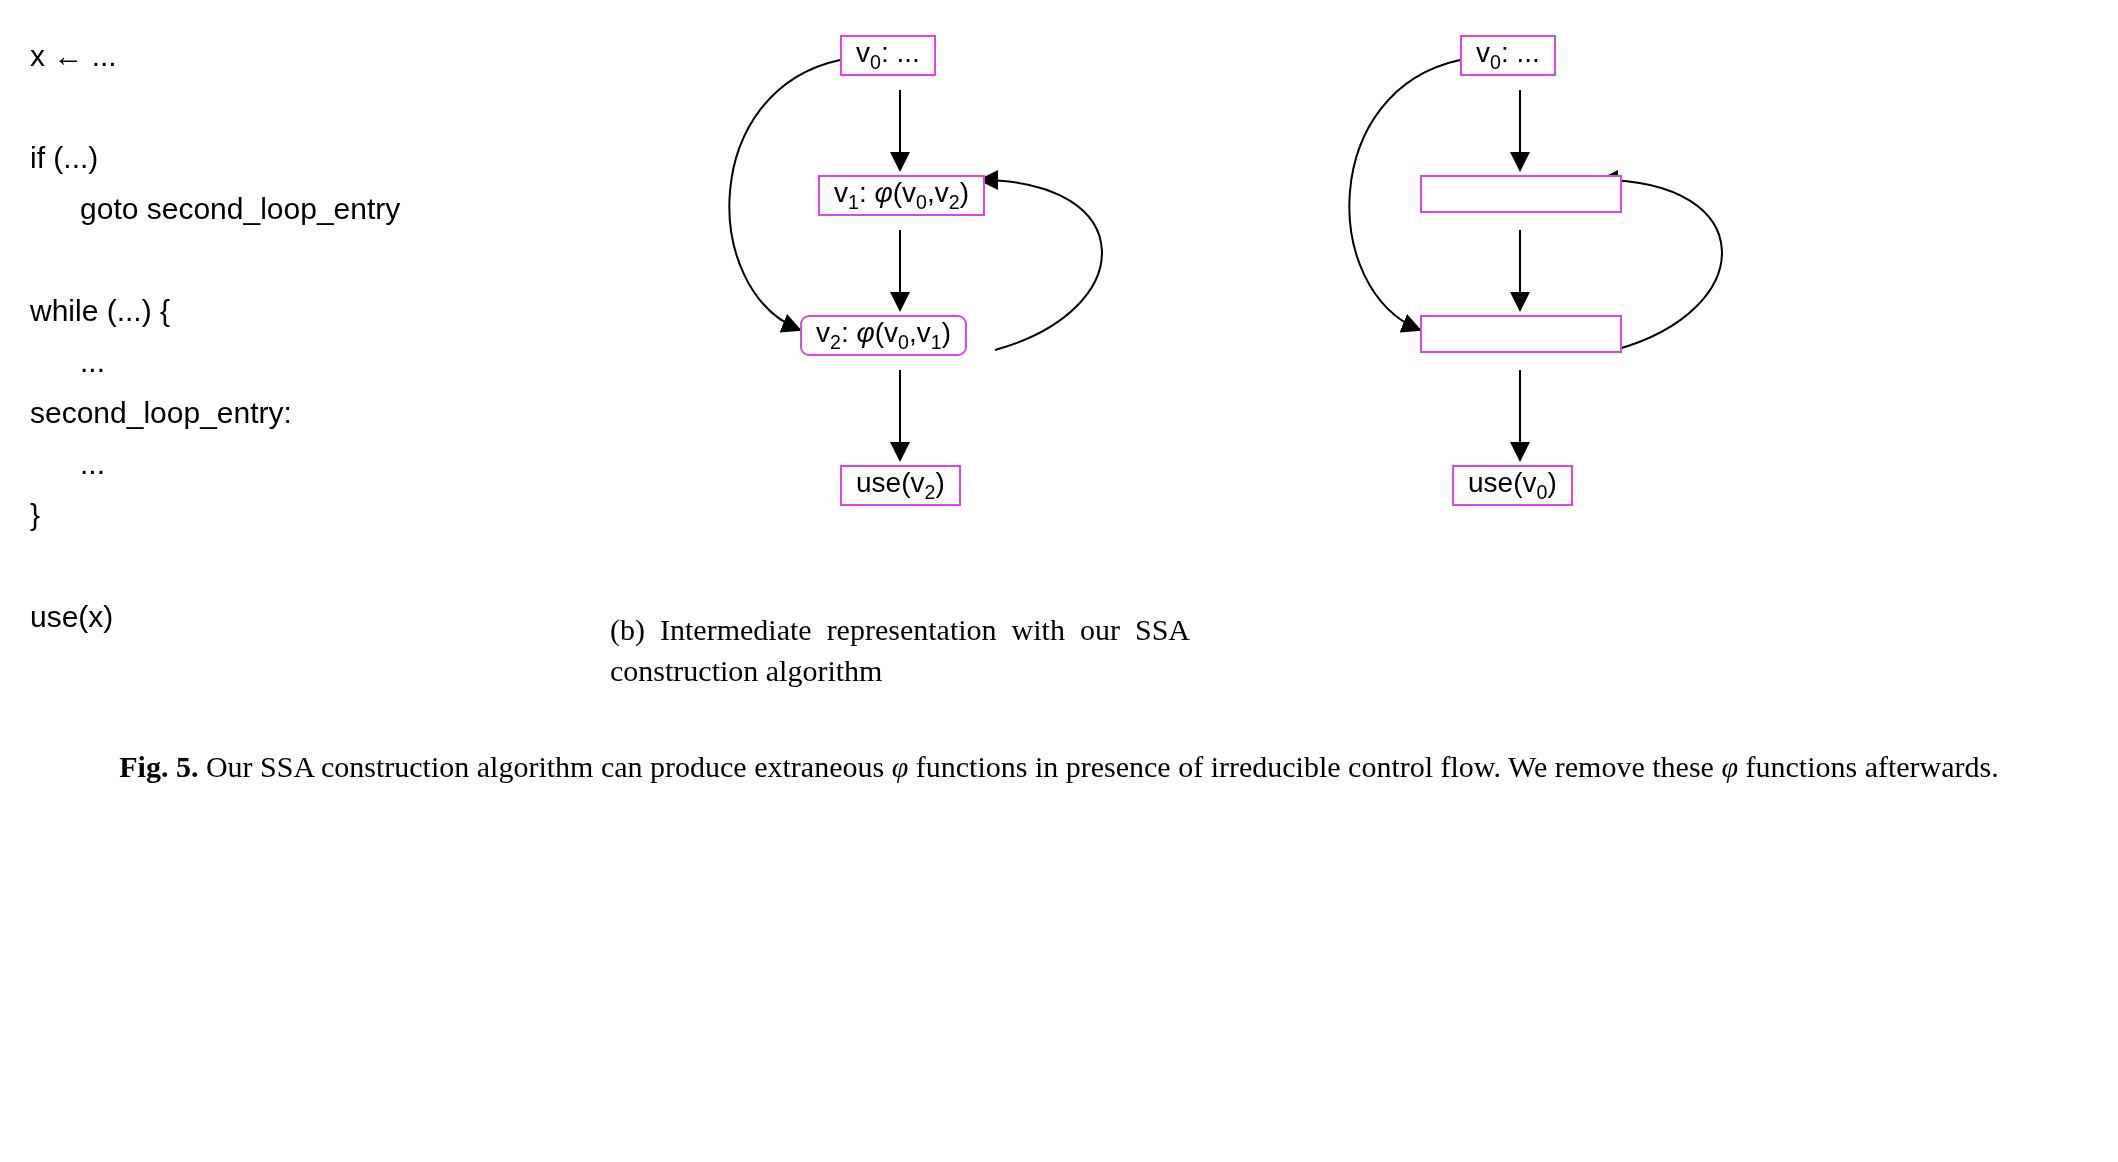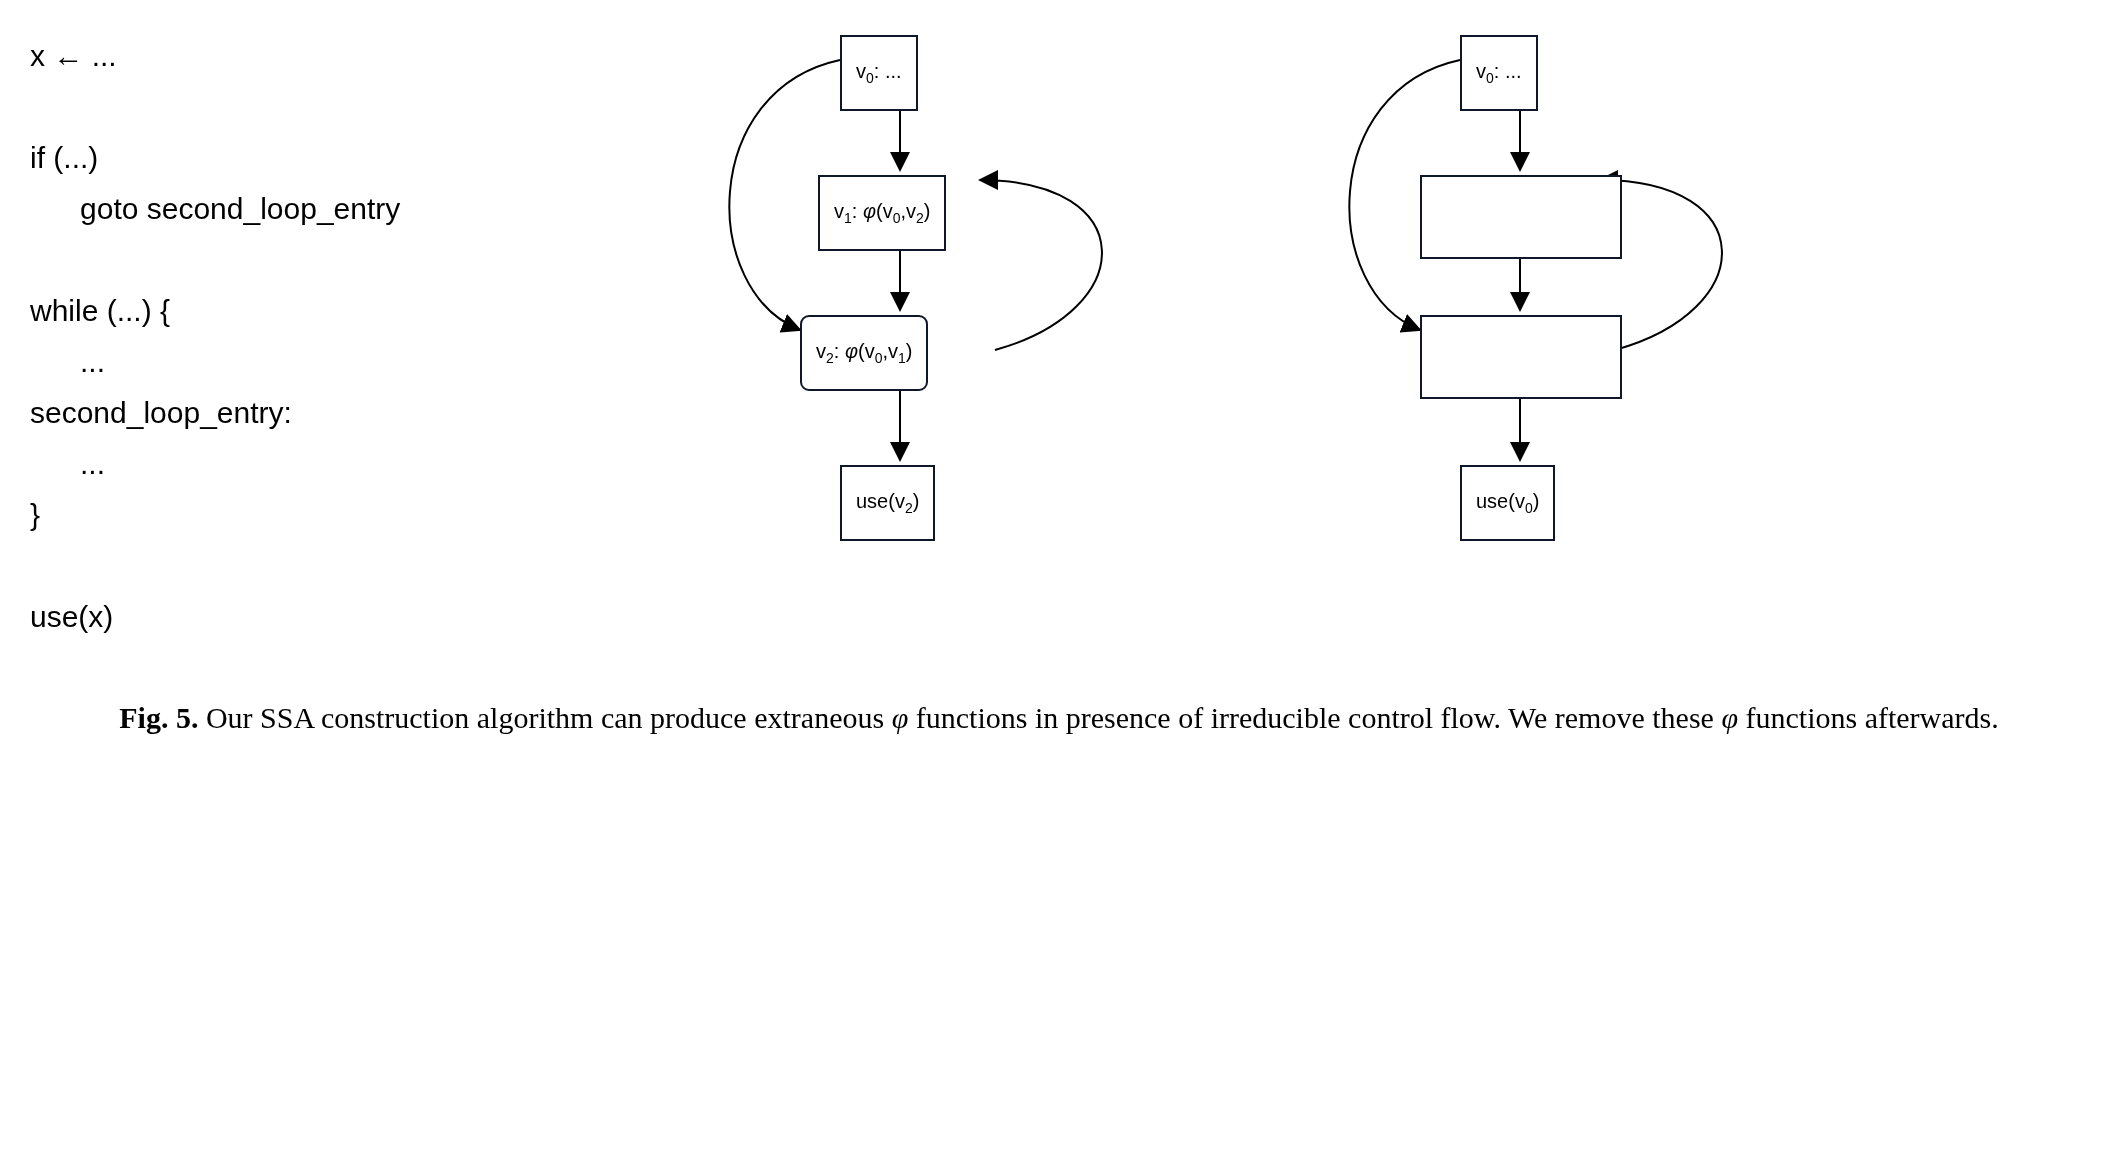--- a/index.html
+++ b/index.html
@@ -44,25 +44,25 @@
   }
   .bold { font-weight: bold; }
   .diagram {
     position: relative;
     height: 560px;
     margin: 0 auto;
     width: 100%;
   }
   .node {
     position: absolute;
-    border: 2px solid #0f172a;
+    border: 2px solid #d946ef;
     background: #fff;
     font-family: 'Helvetica Neue', Arial, sans-serif;
-    font-size: 20px;
-    padding: 23px 14px;
+    font-size: 28px;
+    padding: 0 14px;
     text-align: center;
     white-space: nowrap;
   }
   svg.edges {
     position: absolute;
     top: 0; left: 0;
     width: 100%;
     height: 100%;
     pointer-events: none;
   }
@@ -115,20 +115,21 @@
       <div class="node" style="left:208px; top:145px;text-align:center;">
         <span>v</span><sub>1</sub><span>: </span><span class="phi">φ</span><span>(v</span><sub>0</sub><span>,v</span><sub>2</sub><span>)</span>
       </div>
       <div class="node" style="left:190px; top:285px;border-radius:9px;">
         <span>v</span><sub>2</sub><span>: </span><span class="phi">φ</span><span>(v</span><sub>0</sub><span>,v</span><sub>1</sub><span>)</span>
       </div>
       <div class="node" style="left:230px; top:435px;">
         <span>use(v</span><sub>2</sub><span>)</span>
       </div>
     </div>
+    <div class="caption caption-b">(b) Intermediate representation with our SSA construction algorithm</div>
   </div>
 
   <div class="panel panel-c">
     <div class="diagram">
       <svg class="edges" viewBox="0 0 580 560">
         <defs>
           <marker id="arrC" markerWidth="10" markerHeight="10" refX="9" refY="5" orient="auto">
             <path d="M0,0 L10,5 L0,10 z" fill="#000"></path>
           </marker>
         </defs>
@@ -136,21 +137,21 @@
         <line x1="290" y1="200" x2="290" y2="280" stroke="#000" stroke-width="2" marker-end="url(#arrC)"></line>
         <line x1="290" y1="340" x2="290" y2="430" stroke="#000" stroke-width="2" marker-end="url(#arrC)"></line>
         <path d="M 230 30 C 90 60, 90 260, 190 300" stroke="#000" stroke-width="2" fill="none" marker-end="url(#arrC)"></path>
         <path d="M 385 320 C 530 280, 530 150, 370 150" stroke="#000" stroke-width="2" fill="none" marker-end="url(#arrC)"></path>
       </svg>
       <div class="node" style="left:230px; top:5px;">
         <span>v</span><sub>0</sub><span>: ...</span>
       </div>
       <div class="node" style="left:190px; top:145px; width:170px; height:34px;"></div>
       <div class="node" style="left:190px; top:285px; width:170px; height:34px;"></div>
-      <div class="node" style="left:230px; top:435px;">
+      <div class="node" style="left:222px; top:435px;">
         <span>use(v</span><sub>0</sub><span>)</span>
       </div>
     </div>
   </div>
 
 </div>
 
 <div class="main-caption">
   <span class="bold">Fig. 5.</span><span> Our SSA construction algorithm can produce extraneous </span><span class="phi">φ</span><span> functions in presence of irreducible control flow. We remove these </span><span class="phi">φ</span><span> functions afterwards.</span>
 </div>

